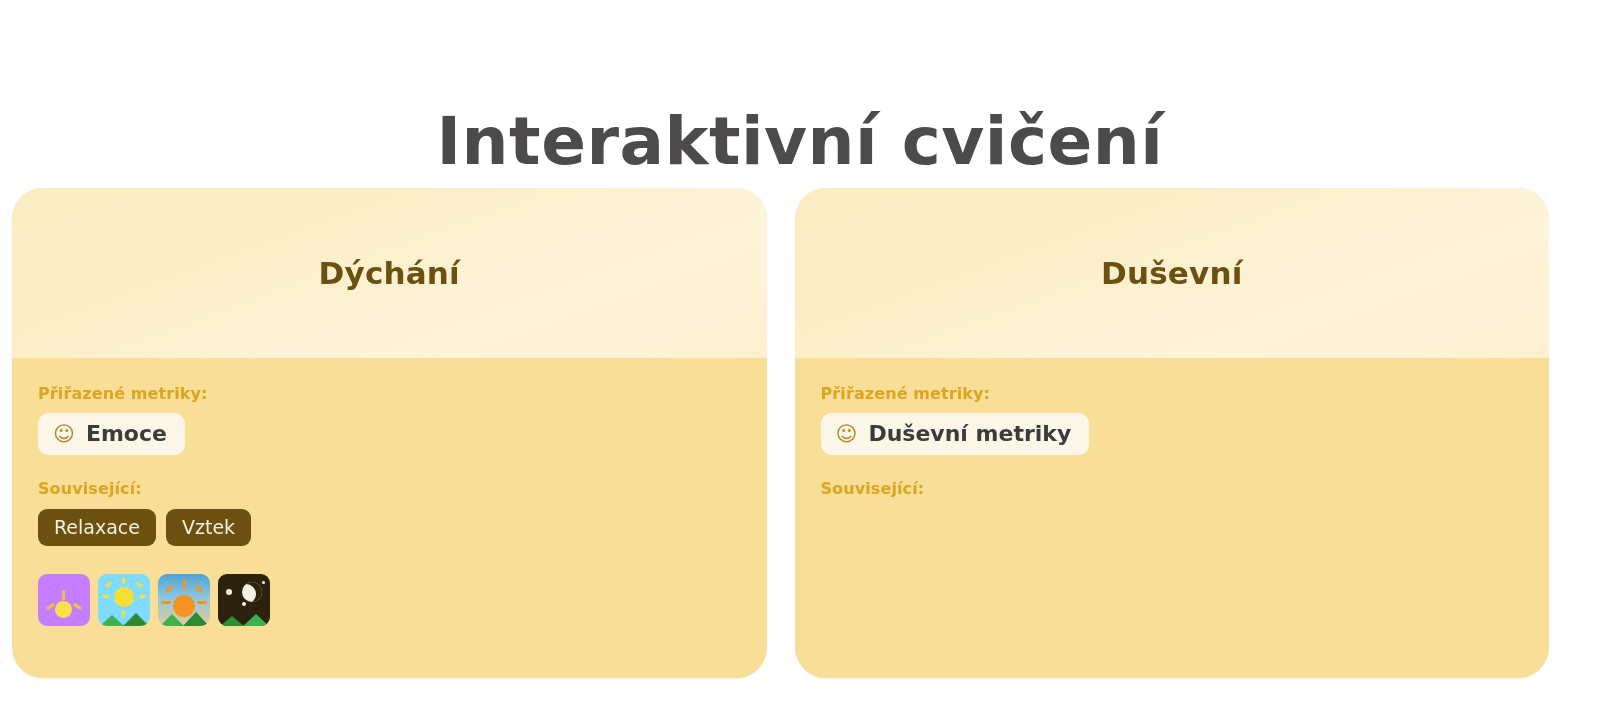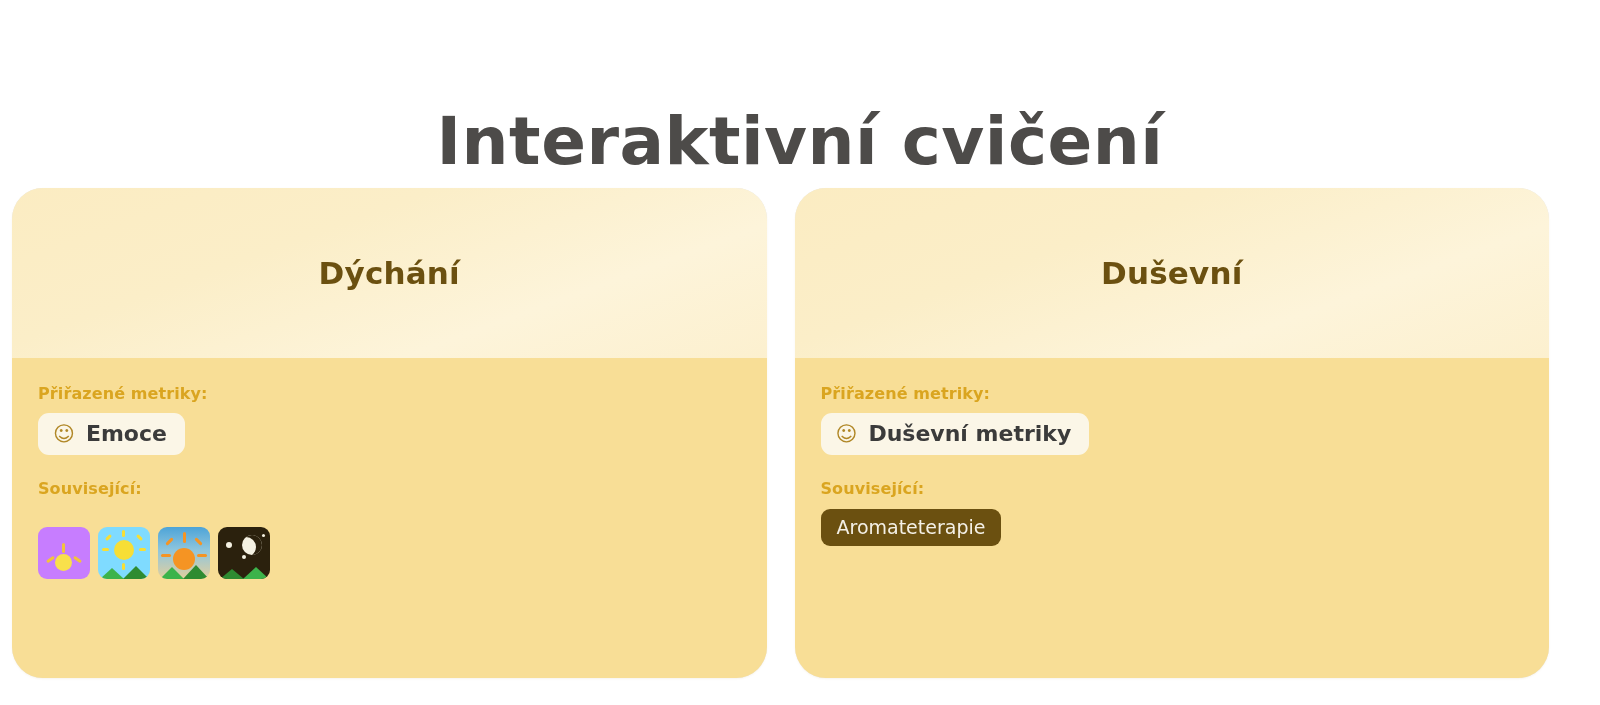--- a/index.html
+++ b/index.html
@@ -255,20 +255,24 @@
 
         <div class="chip-row">
           <div class="metric-chip">
             <span class="emoji">☺</span>
             <span class="chip-text">Emoce</span>
           </div>
         </div>
 
         <div class="section-label souvisejici">Související:</div>
 
+        <div class="chip-row">
+          <span class="tag">Relaxace</span>
+          <span class="tag">Vztek</span>
+        </div>
 
         <div class="emoji-strip">
 
           <span class="scene-tile tile-sunrise-mtn">
             <span class="sky"></span>
             <span class="ray" style="width:3px;height:10px;left:24px;bottom:26px;"></span>
             <span class="ray" style="width:9px;height:3px;left:8px;bottom:18px;transform:rotate(-35deg);"></span>
             <span class="ray" style="width:9px;height:3px;right:8px;bottom:18px;transform:rotate(35deg);"></span>
             <span class="sun"></span>
             <span class="hill green-hill-a"></span>
@@ -325,21 +329,18 @@
 
         <div class="chip-row">
           <div class="metric-chip">
             <span class="emoji">☺</span>
             <span class="chip-text">Duševní metriky</span>
           </div>
         </div>
 
         <div class="section-label souvisejici">Související:</div>
 
-        <div class="chip-row">
-          <span class="tag">Aromateterapie</span>
-        </div>
 
       </div>
     </div>
 
   </div>
 </div>
 
 </body></html>

